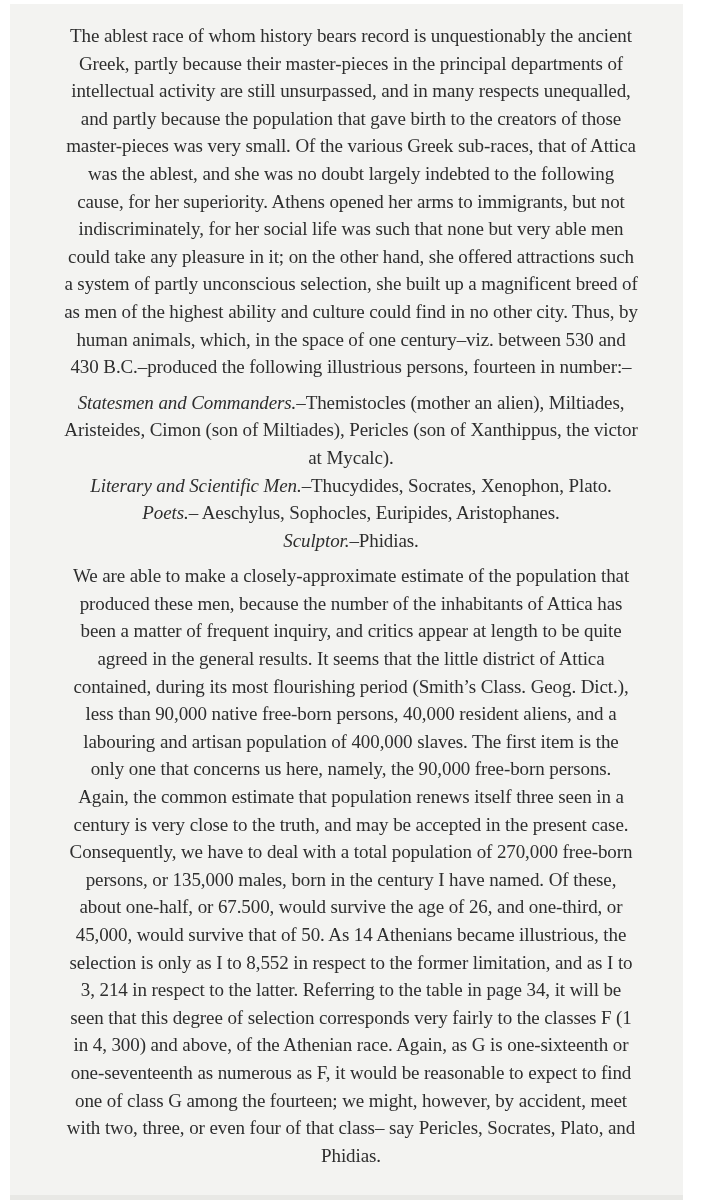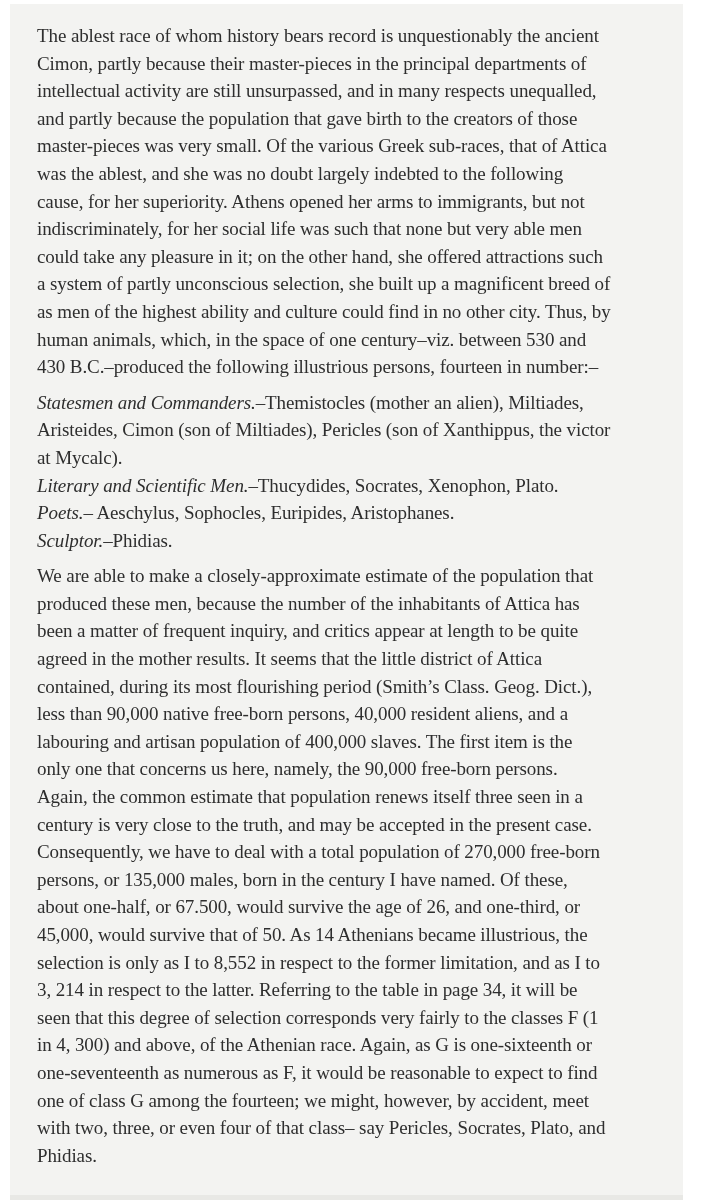--- a/index.html
+++ b/index.html
@@ -23,37 +23,37 @@
     padding:18px 18px 0 27px;
     overflow:hidden;
   }
   .para{
     color:var(--text-color);
     font-size:19px;
     line-height:27.6px;
     letter-spacing:-0.1px;
   }
   .para + .para{margin-top:8px;}
-  .ln{white-space:nowrap;}
+  .ln{white-space:nowrap;text-align:center;}
   .it{font-style:italic;}
   .edge-strip{
     position:absolute;
     left:10px;bottom:0;
     width:673px;height:5px;
     background:var(--edge-strip);
   }
 </style>
 </head>
 <body>
 
 <div class="panel">
 
   <div class="para">
     <div class="ln">The ablest race of whom history bears record is unquestionably the ancient</div>
-    <div class="ln">Cimon, partly because their master-pieces in the principal departments of</div>
+    <div class="ln">Greek, partly because their master-pieces in the principal departments of</div>
     <div class="ln">intellectual activity are still unsurpassed, and in many respects unequalled,</div>
     <div class="ln">and partly because the population that gave birth to the creators of those</div>
     <div class="ln">master-pieces was very small. Of the various Greek sub-races, that of Attica</div>
     <div class="ln">was the ablest, and she was no doubt largely indebted to the following</div>
     <div class="ln">cause, for her superiority. Athens opened her arms to immigrants, but not</div>
     <div class="ln">indiscriminately, for her social life was such that none but very able men</div>
     <div class="ln">could take any pleasure in it; on the other hand, she offered attractions such</div>
     <div class="ln">a system of partly unconscious selection, she built up a magnificent breed of</div>
     <div class="ln">as men of the highest ability and culture could find in no other city. Thus, by</div>
     <div class="ln">human animals, which, in the space of one century–viz. between 530 and</div>
@@ -74,21 +74,21 @@
     </div>
     <div class="ln">
       <span class="it">Sculptor.</span><span>–Phidias.</span>
     </div>
   </div>
 
   <div class="para">
     <div class="ln">We are able to make a closely-approximate estimate of the population that</div>
     <div class="ln">produced these men, because the number of the inhabitants of Attica has</div>
     <div class="ln">been a matter of frequent inquiry, and critics appear at length to be quite</div>
-    <div class="ln">agreed in the mother results. It seems that the little district of Attica</div>
+    <div class="ln">agreed in the general results. It seems that the little district of Attica</div>
     <div class="ln">contained, during its most flourishing period (Smith’s Class. Geog. Dict.),</div>
     <div class="ln">less than 90,000 native free-born persons, 40,000 resident aliens, and a</div>
     <div class="ln">labouring and artisan population of 400,000 slaves. The first item is the</div>
     <div class="ln">only one that concerns us here, namely, the 90,000 free-born persons.</div>
     <div class="ln">Again, the common estimate that population renews itself three seen in a</div>
     <div class="ln">century is very close to the truth, and may be accepted in the present case.</div>
     <div class="ln">Consequently, we have to deal with a total population of 270,000 free-born</div>
     <div class="ln">persons, or 135,000 males, born in the century I have named. Of these,</div>
     <div class="ln">about one-half, or 67.500, would survive the age of 26, and one-third, or</div>
     <div class="ln">45,000, would survive that of 50. As 14 Athenians became illustrious, the</div>

